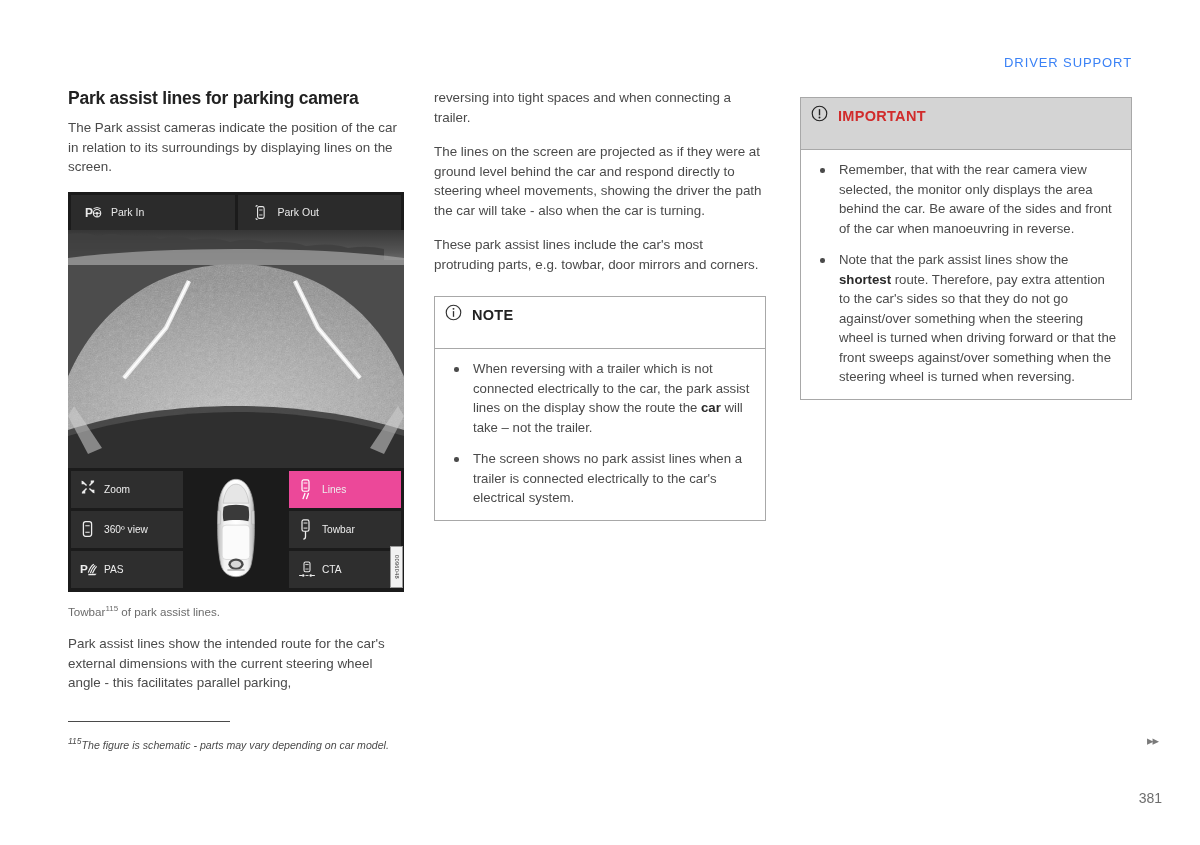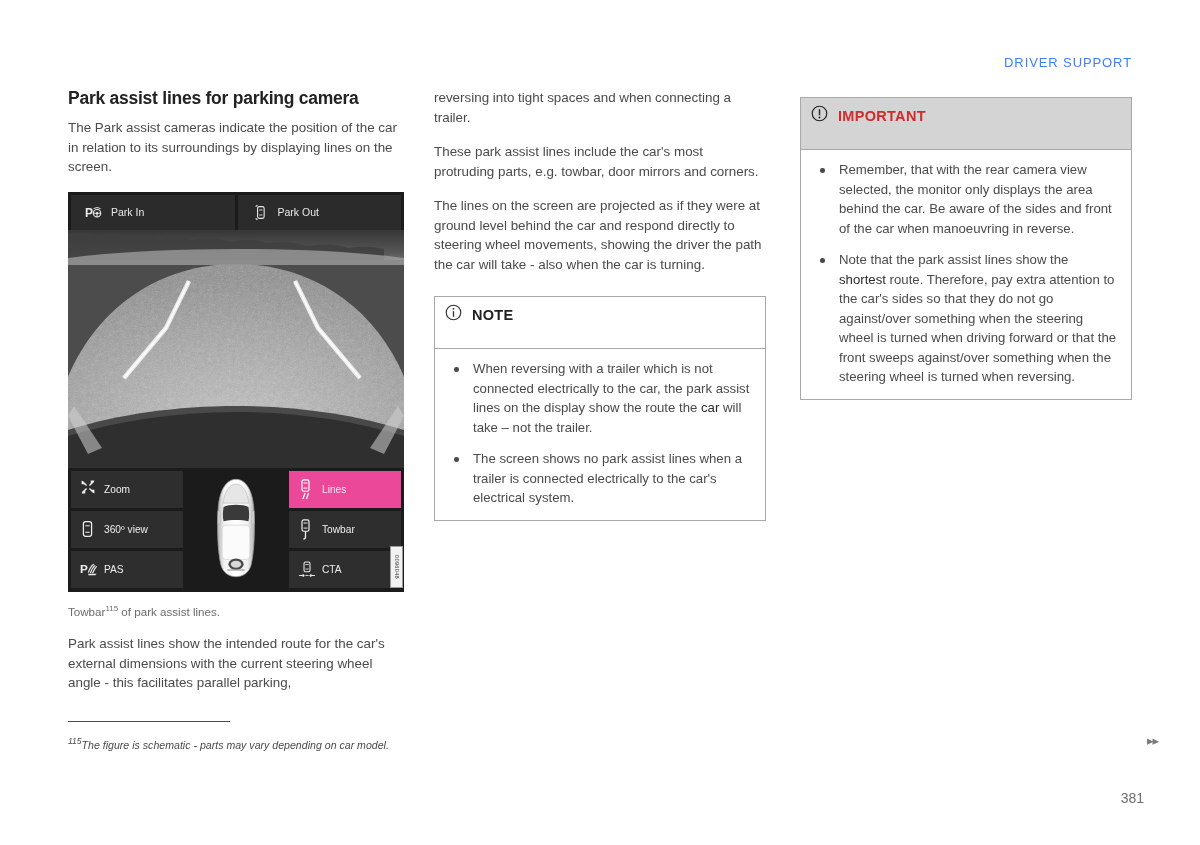--- a/index.html
+++ b/index.html
@@ -30,21 +30,21 @@
   .page-arrows {
     position: absolute;
     right: 42px;
     top: 733px;
     font-size: 13px;
     color: #7a7a7a;
     letter-spacing: -1px;
   }
   .page-number {
     position: absolute;
-    right: 56px;
+    right: 38px;
     top: 790px;
     font-size: 14px;
     color: #6e6e6e;
   }
 
   
   .columns {
     position: absolute;
     top: 88px;
     left: 68px;
@@ -217,21 +217,21 @@
   ul.bullets li::before {
     content: "";
     position: absolute;
     left: 9px;
     top: 8px;
     width: 4.5px;
     height: 4.5px;
     border-radius: 50%;
     background: #4a4a4a;
   }
-  ul.bullets b { color: #2a2a2a; font-weight: normal; text-align: right; }
+  ul.bullets b { color: #2a2a2a; font-weight: bold; text-align: right; }
 
   
   .footnote-rule {
     position: absolute;
     left: 68px;
     top: 721px;
     width: 162px;
     height: 1px;
     background: #4a4a4a;
   }
@@ -454,22 +454,22 @@
       </div>
 
       <div class="fig-caption"><span>Towbar</span><sup>115</sup><span> of park assist lines.</span></div>
     </div>
 
     <p class="body-text">Park assist lines show the intended route for the car's external dimensions with the current steering wheel angle - this facilitates parallel parking,</p>
   </div>
 
   <div class="col">
     <p class="body-text">reversing into tight spaces and when connecting a trailer.</p>
+    <p class="body-text">The lines on the screen are projected as if they were at ground level behind the car and respond directly to steering wheel movements, showing the driver the path the car will take - also when the car is turning.</p>
     <p class="body-text">These park assist lines include the car's most protruding parts, e.g. towbar, door mirrors and corners.</p>
-    <p class="body-text">The lines on the screen are projected as if they were at ground level behind the car and respond directly to steering wheel movements, showing the driver the path the car will take - also when the car is turning.</p>
 
     <div class="callout" style="margin-top:22px;">
       <div class="callout-head">
         <span>
           <svg viewBox="0 0 22 22" width="17" height="17">
             <circle cx="11" cy="11" r="9.4" fill="none" stroke="#333" stroke-width="1.5"></circle>
             <circle cx="11" cy="6.3" r="1.25" fill="#333"></circle>
             <path d="M11 9.2 v7.4" stroke="#333" stroke-width="1.7"></path>
           </svg>
         </span>

